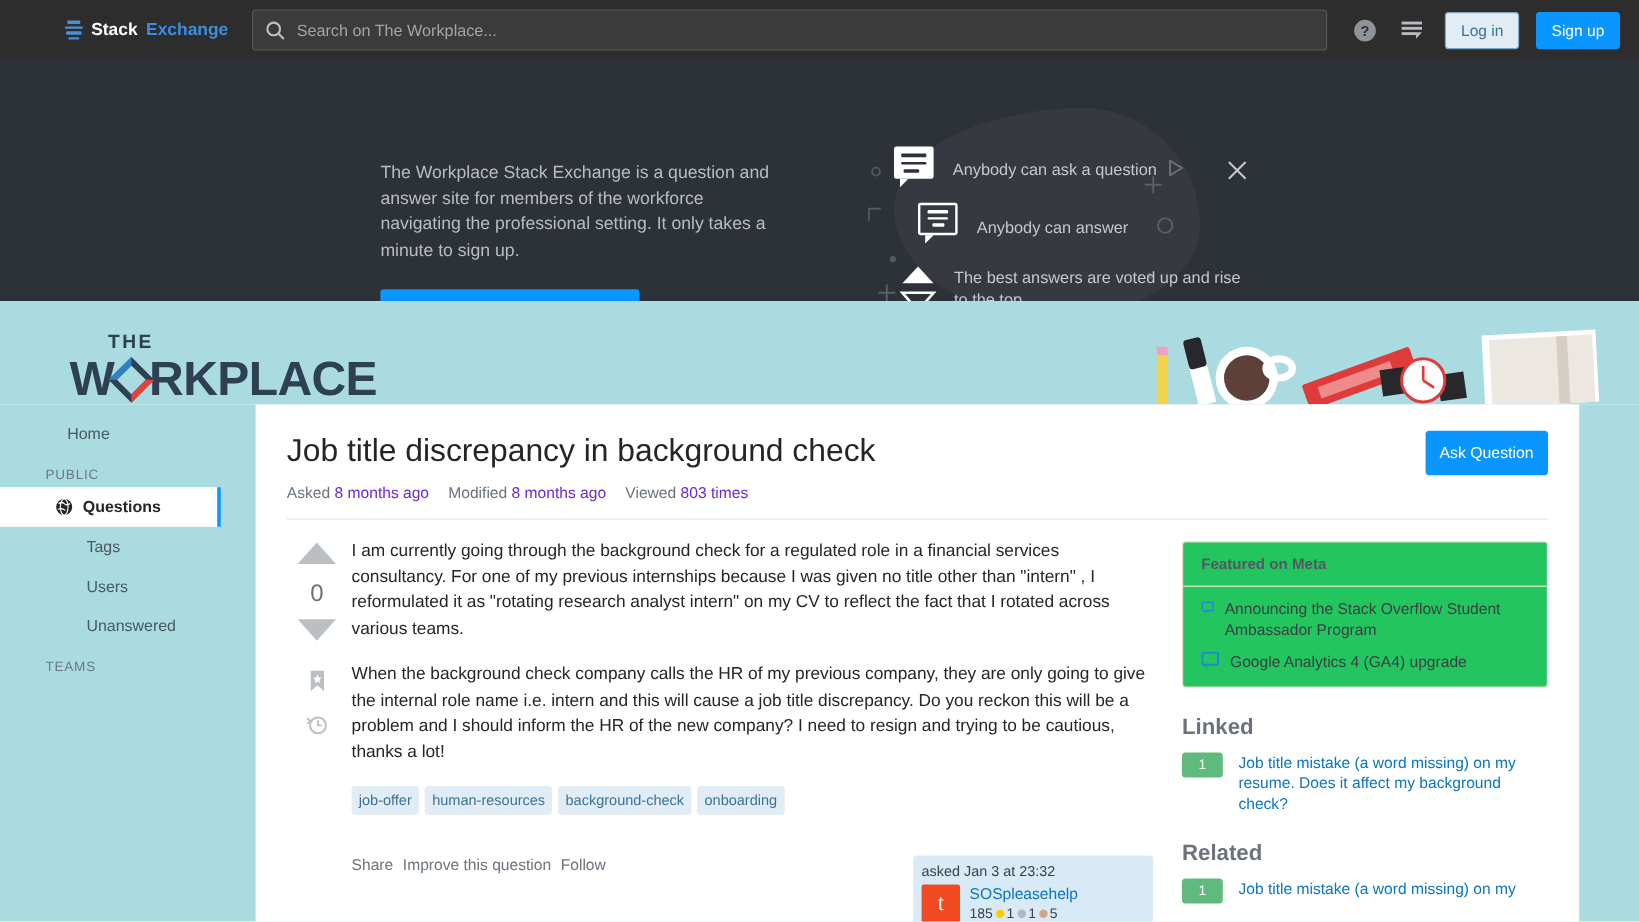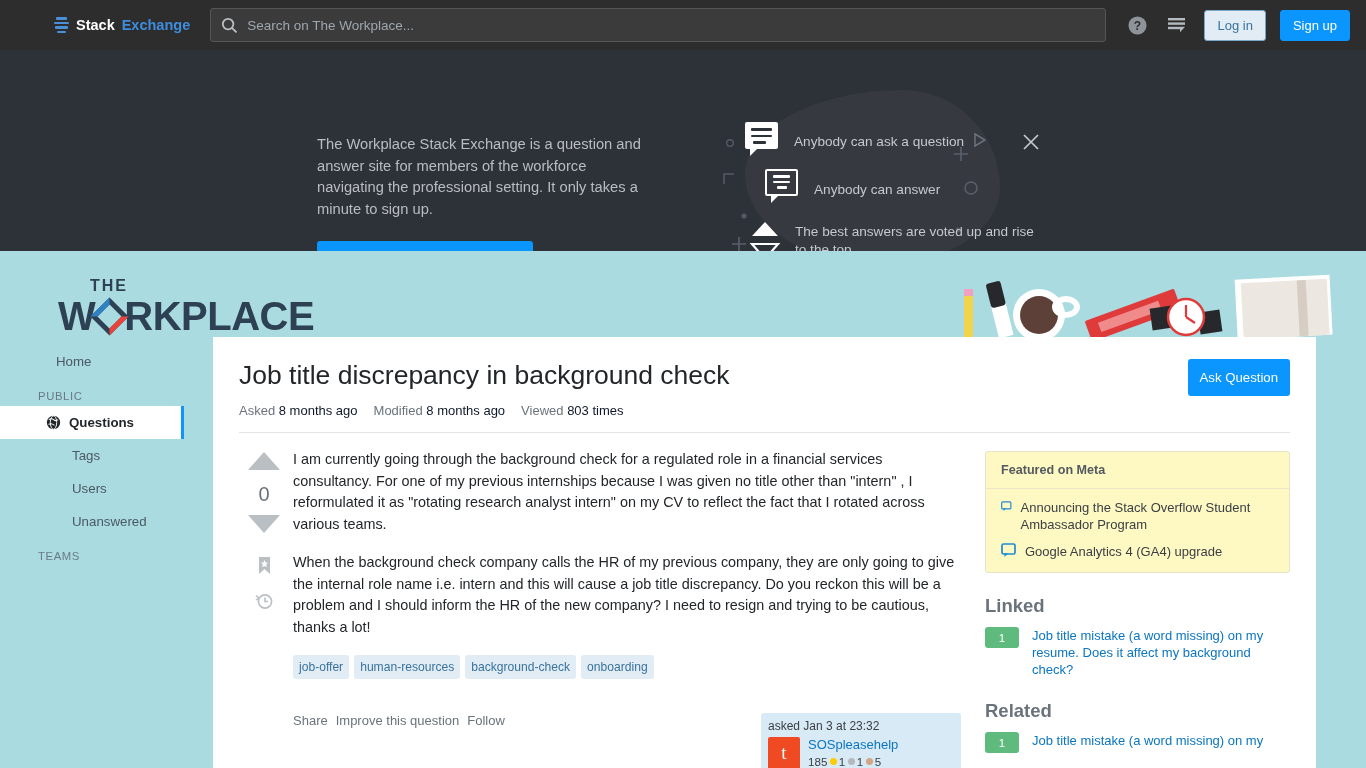--- a/index.html
+++ b/index.html
@@ -237,21 +237,21 @@
   .ask-btn {
     background: #0a95ff; color: #fff; border: none; border-radius: 3px;
     padding: 11px 12px; font-size: 13.2px; cursor: pointer; white-space: nowrap;
     font-family: "Liberation Sans", sans-serif; margin-left: 18px;
   }
   .q-meta {
     display: flex; gap: 16px; font-size: 13px; color: #6a737c;
     padding: 7px 0 14px 0; border-bottom: 1px solid #e3e6e8;
     margin-bottom: 16px;
   }
-  .q-meta b { color: #0f172a; font-weight: normal; }
+  .q-meta b { color: #6d28d9; font-weight: normal; }
 
   .main-cols { display: flex; gap: 16px; }
   .qcol { flex: 1; display: flex; }
   .votecol {
     width: 50px; flex: 0 0 auto; display: flex; flex-direction: column;
     align-items: center; padding-top: 2px;
   }
   .arrow-up, .arrow-dn { cursor: pointer; }
   .vote-score { font-size: 20px; color: #6a737c; margin: 8px 0; }
   .vote-ico { margin-top: 18px; cursor: pointer; }
@@ -285,21 +285,21 @@
   .uc-rep { font-size: 11.6px; color: #3b4045; display: flex; align-items: center; gap: 3px; margin-top: 2px; }
   .bdg { display: inline-flex; align-items: center; gap: 1.5px; }
   .dot { width: 7px; height: 7px; border-radius: 50%; display: inline-block; }
   .dot.g { background: #ffcc01; }
   .dot.s { background: #b4b8bc; }
   .dot.b { background: #d1a684; }
 
   
   .rail { width: 305px; flex: 0 0 auto; padding-top: 2px; }
   .meta-box {
-    background: #fef9c3; border: 1px solid #e9e2c8; border-radius: 3px;
+    background: #22c55e; border: 1px solid #e9e2c8; border-radius: 3px;
     overflow: hidden;
   }
   .meta-title {
     font-size: 12.6px; font-weight: bold; color: #525960;
     padding: 11px 15px; border-bottom: 1px solid #ece5cb;
   }
   .meta-list { padding: 10px 15px 12px 15px; }
   .meta-item {
     display: flex; gap: 9px; font-size: 13px; color: #3b4045;
     line-height: 17px; margin-bottom: 10px; cursor: pointer;

